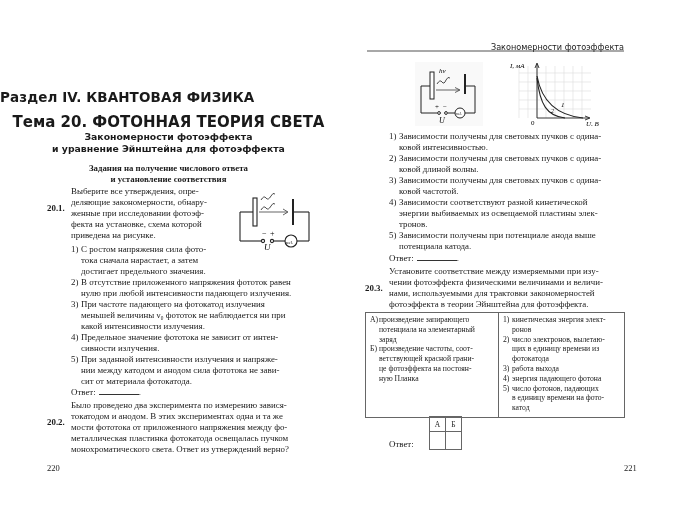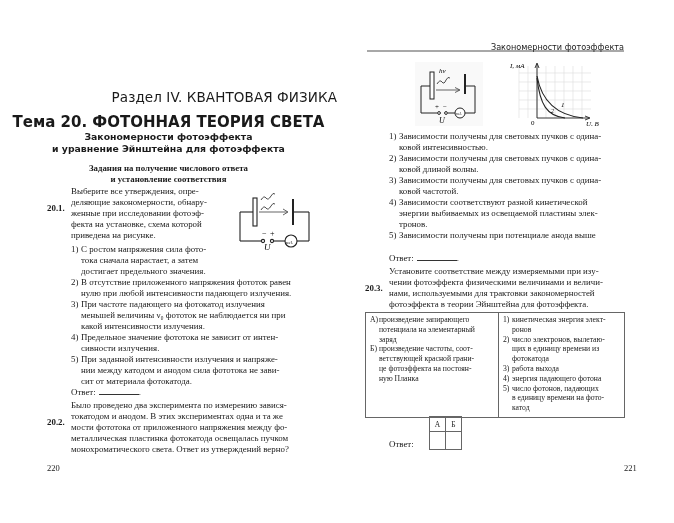--- a/index.html
+++ b/index.html
@@ -7,21 +7,21 @@
     width: 674px; height: 523px; background: #ffffff; position: relative; overflow: hidden;
     font-family: "DejaVu Serif", "Liberation Serif", serif; color: #1a1a1a;
   }
   .page { position: absolute; top: 0; height: 492px; }
   .page-left { left: 0; width: 337px; }
   .page-right { left: 337px; width: 337px; }
 
   .sans { font-family: "DejaVu Sans", "Liberation Sans", sans-serif; }
   .serif { font-family: "Liberation Serif", "DejaVu Serif", serif; }
 
-  .section-title { position: absolute; left: 0; width: 337px; top: 89px; text-align: right; font-size: 13.5px; font-weight: normal; letter-spacing: 0.1px; }
+  .section-title { position: absolute; left: 0; width: 337px; top: 89px; text-align: left; font-size: 13.5px; font-weight: bold; letter-spacing: 0.1px; }
   .topic-title { position: absolute; left: 0; width: 337px; top: 113px; text-align: center; font-size: 15px; font-weight: bold; }
   .sub-title { position: absolute; left: 0; width: 337px; top: 131px; text-align: center; font-size: 9.3px; font-weight: bold; line-height: 11.5px; }
   .task-head { position: absolute; left: 0; width: 337px; top: 163px; text-align: center; font-size: 8.8px; font-weight: bold; line-height: 11px; }
 
   .txt { font-size: 8.9px; line-height: 11px; position: absolute; }
   .num { font-weight: bold; margin-top: 17px; }
   .just { text-align: justify; }
 
   .q1-num { left: 47px; top: 186px; }
   .q1-body { left: 71px; top: 186px; width: 155px; }
@@ -236,20 +236,21 @@
     <span class="t">
       <div>Зависимости соответствуют разной кинетической</div>
       <div>энергии выбиваемых из освещаемой пластины элек-</div>
       <div>тронов.</div>
     </span>
   </div>
   <div class="item serif" style="left:52px;top:230px;width:235px">
     <span class="n">5)</span>
     <span class="t">
       <div>Зависимости получены при потенциале анода выше</div>
+      <div>потенциала катода.</div>
     </span>
   </div>
   <div class="txt serif" style="left:52px;top:252px">
     <span>Ответ:</span><span class="answer-line"></span>.
   </div>
 
   <div class="txt num serif" style="left:28px;top:266px">20.3.</div>
   <div class="txt serif" style="left:52px;top:266px;width:240px">
     <div>Установите соответствие между измеряемыми при изу-</div>
     <div>чении фотоэффекта физическими величинами и величи-</div>

